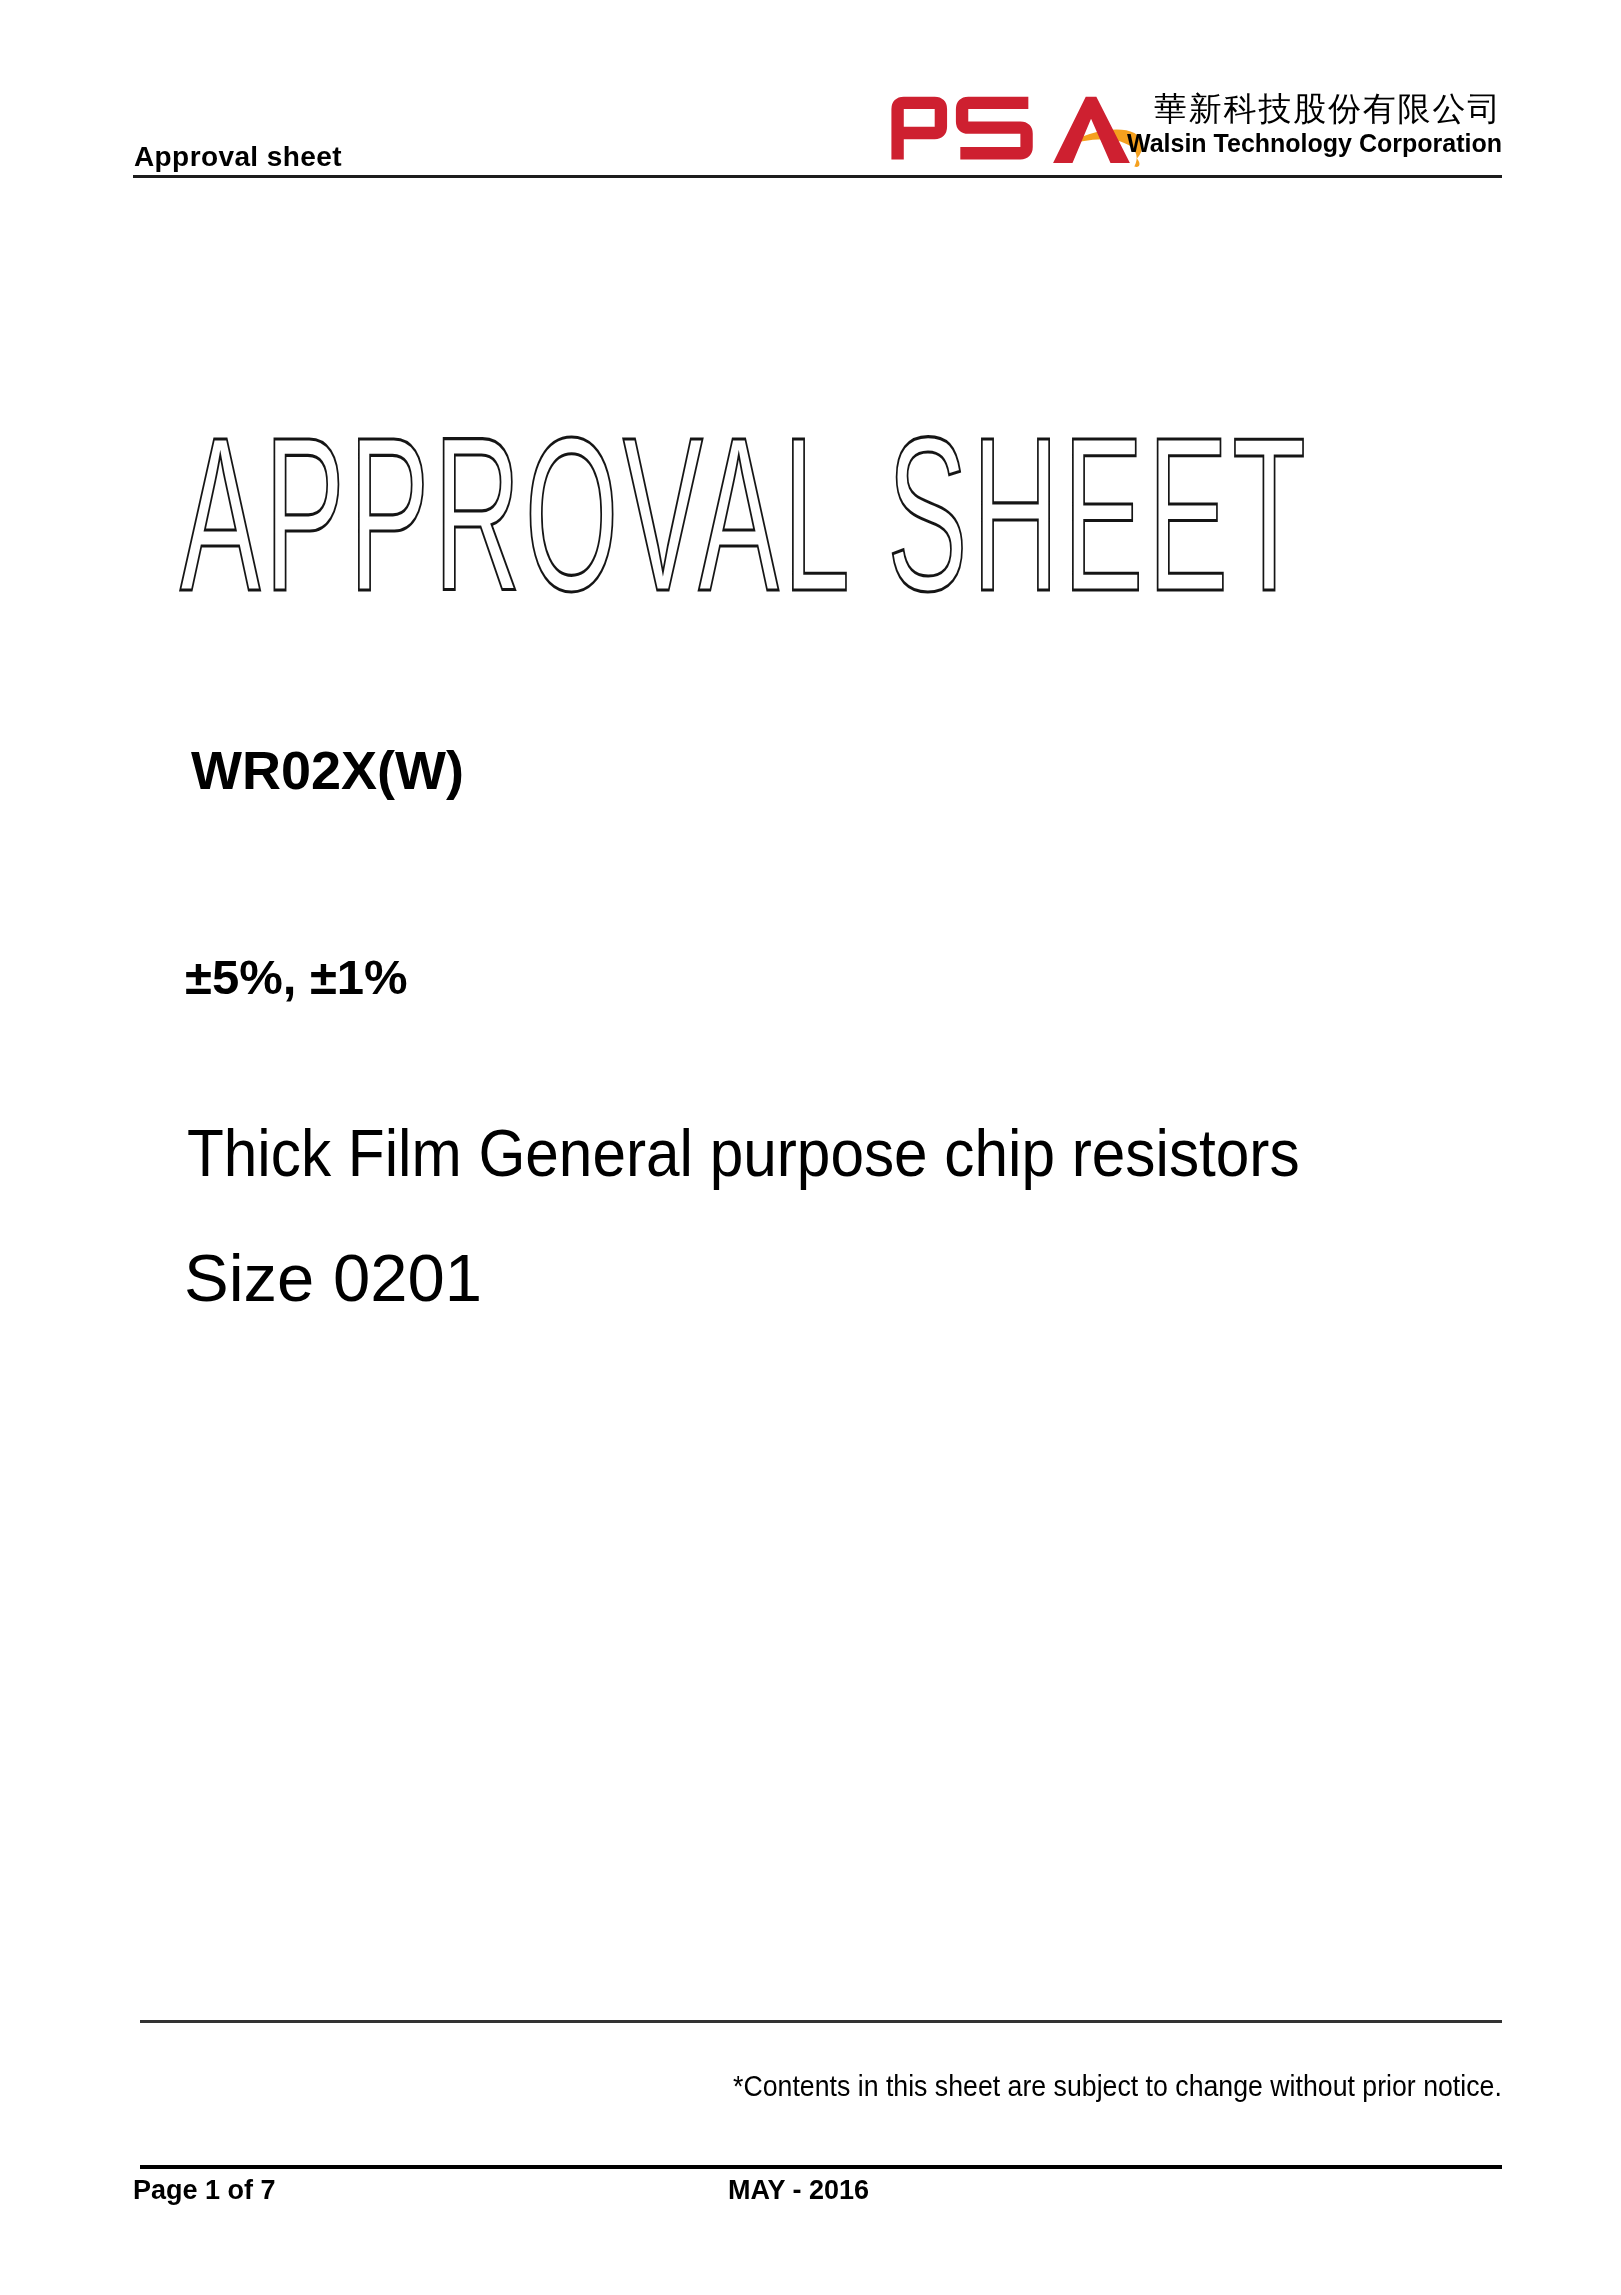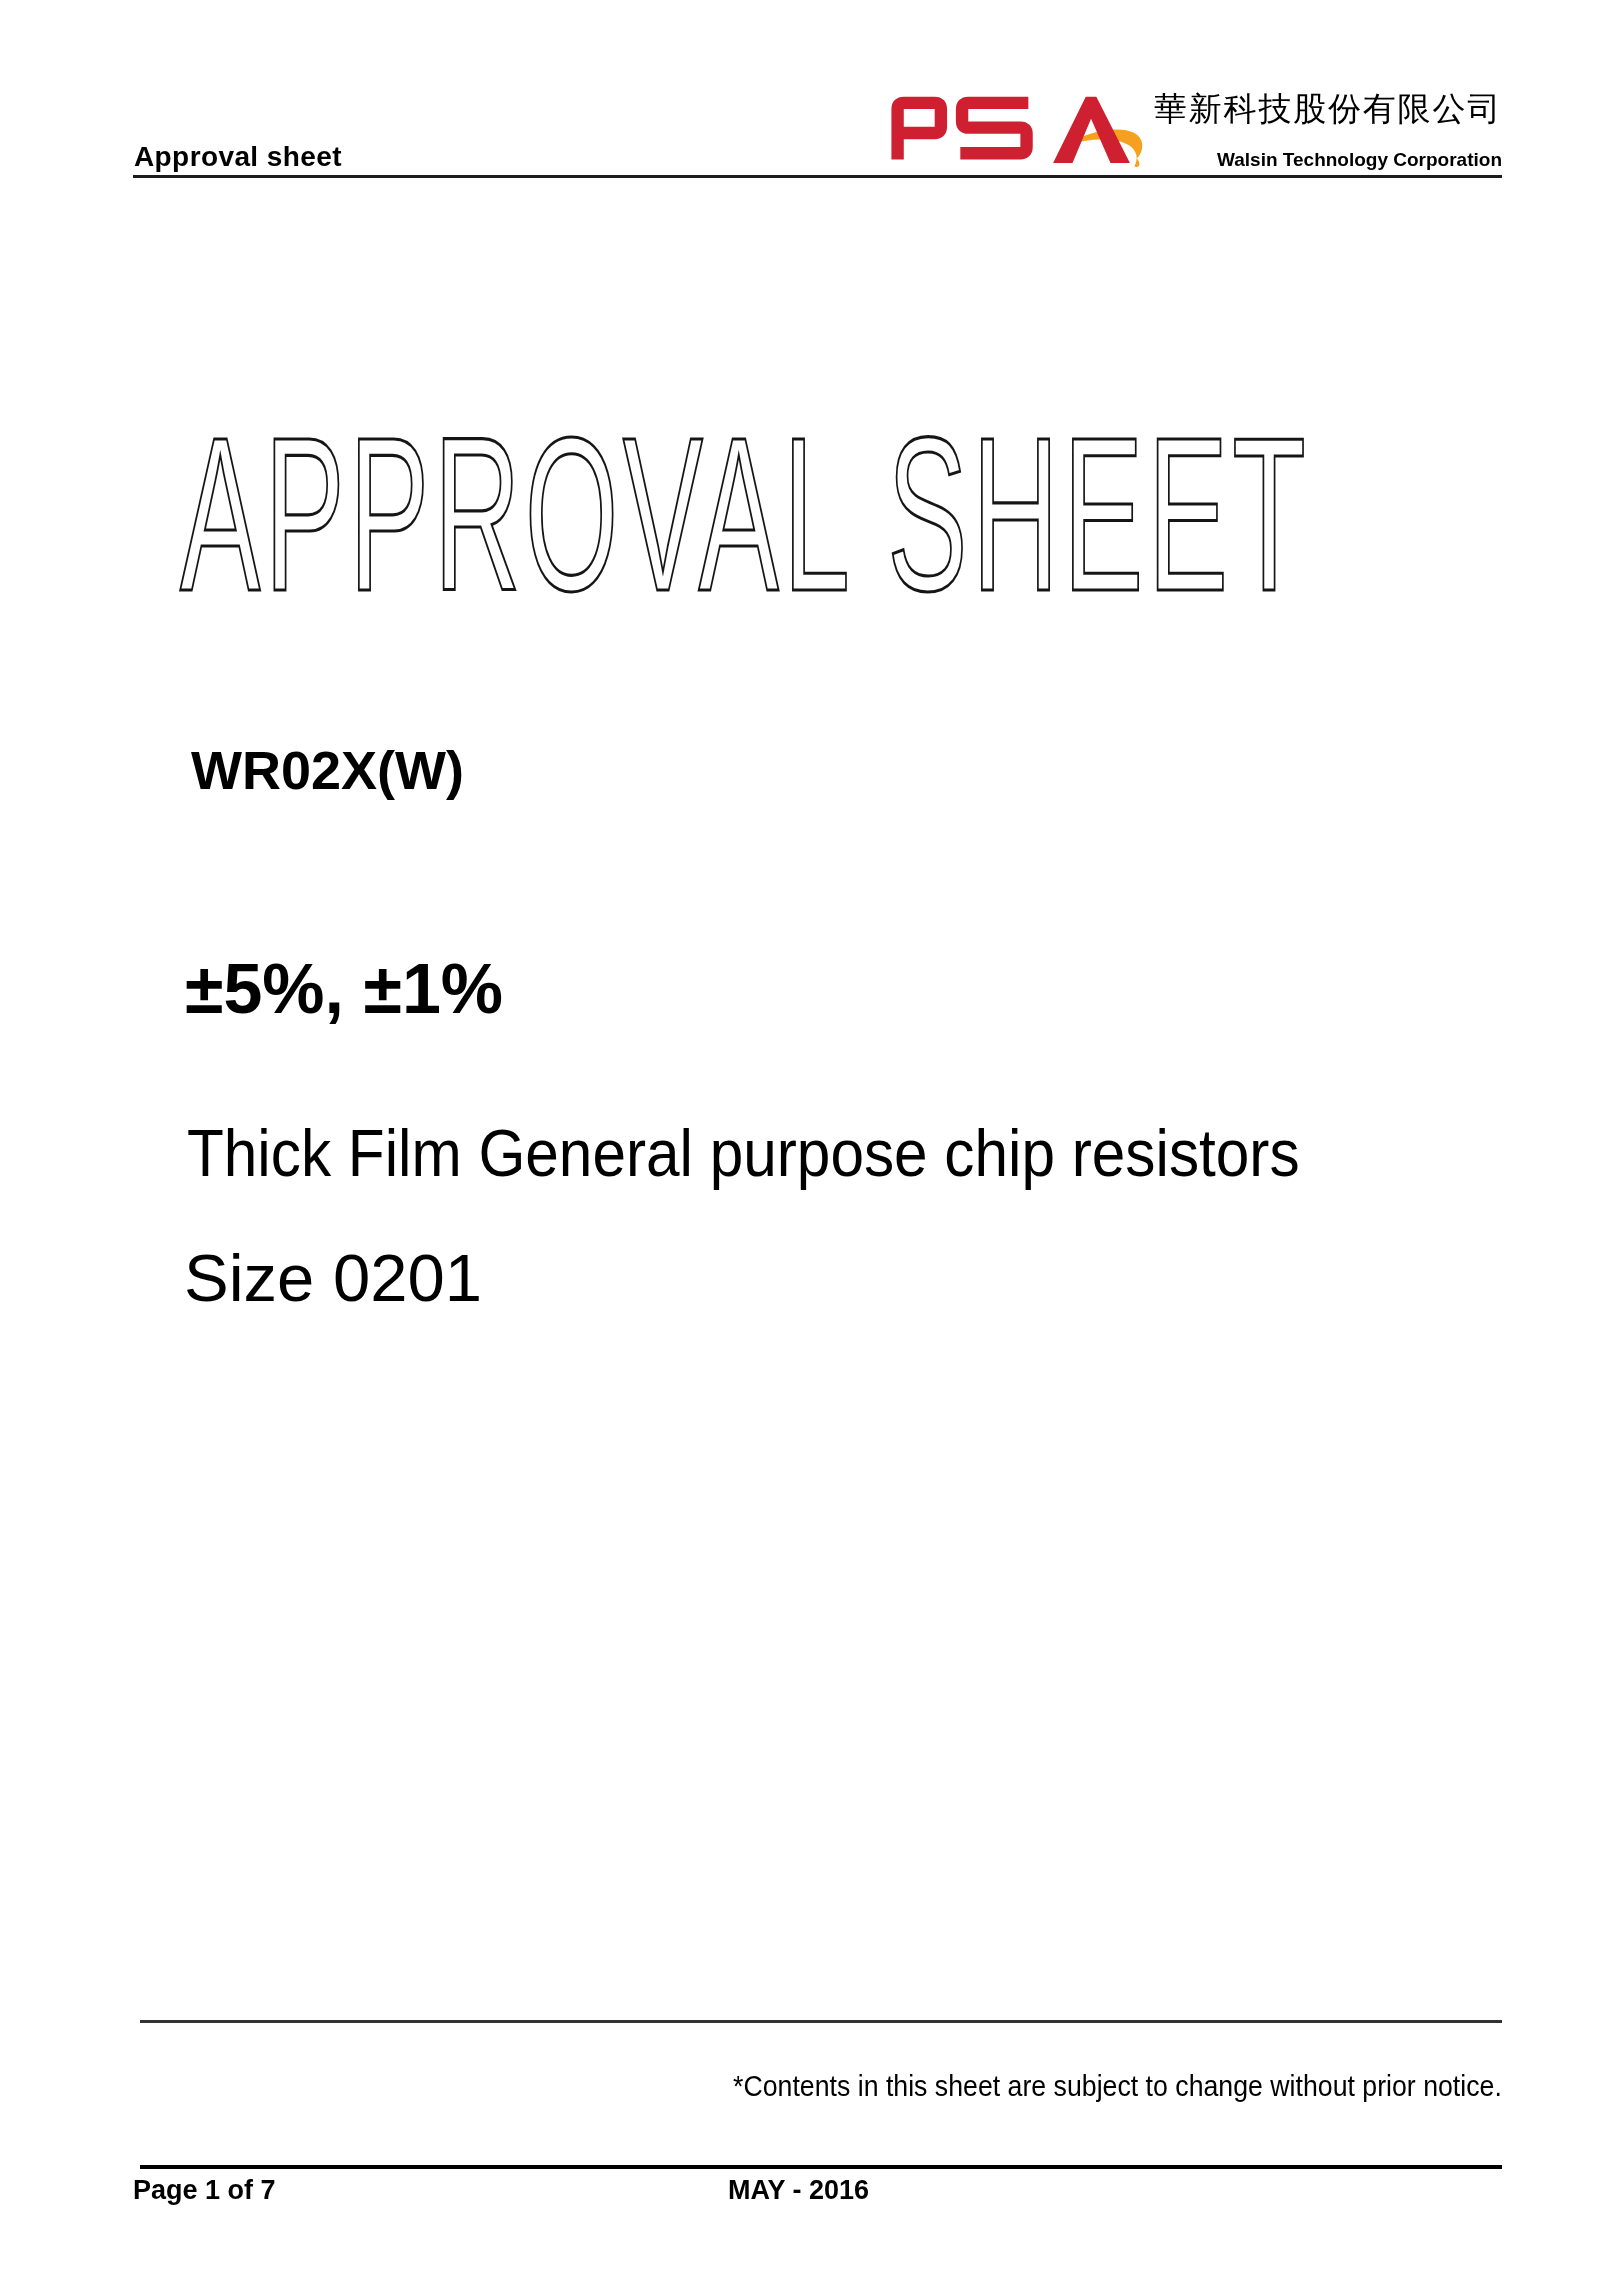--- a/index.html
+++ b/index.html
@@ -24,40 +24,40 @@
   .logo-svg { position:absolute; left:887px; top:81px; width:265px; height:103px; }
   .company-block {
     position:absolute; top:89px; right:120px;
     display:flex; flex-direction:column; align-items:flex-end;
   }
   .company-zh {
     font-size:33px; letter-spacing:1.8px; line-height:39px; font-weight:500;
     font-family:"Liberation Sans", sans-serif;
   }
   .company-en {
-    font-size:19px; font-weight:bold; line-height:30px; margin-top:17px;
+    font-size:25px; font-weight:bold; line-height:30px; margin-top:0;
   }
   
   .outline-title {
     position:absolute; left:180px; top:405px;
     font-size:219px; line-height:219px; font-weight:normal;
     white-space:nowrap;
     color:#ffffff;
     -webkit-text-stroke:3.1px #151515;
     letter-spacing:0.035em;
     transform:scaleX(0.55); transform-origin:0 50%;
   }
   
   .model {
     position:absolute; left:191px; top:739px;
     font-size:54px; font-weight:bold; white-space:nowrap;
   }
   .tolerance {
     position:absolute; left:185px; top:949px;
-    font-size:70px; font-weight:bold; white-space:nowrap;
+    font-size:49px; font-weight:bold; white-space:nowrap;
   }
   .descr {
     position:absolute; left:187px; top:1114px;
     font-size:67px; white-space:nowrap;
   }
   .descr > span { display:inline-block; transform:scaleX(0.90); transform-origin:0 50%; }
   .size {
     position:absolute; left:184px; top:1239px;
     font-size:67px; white-space:nowrap;
   }

